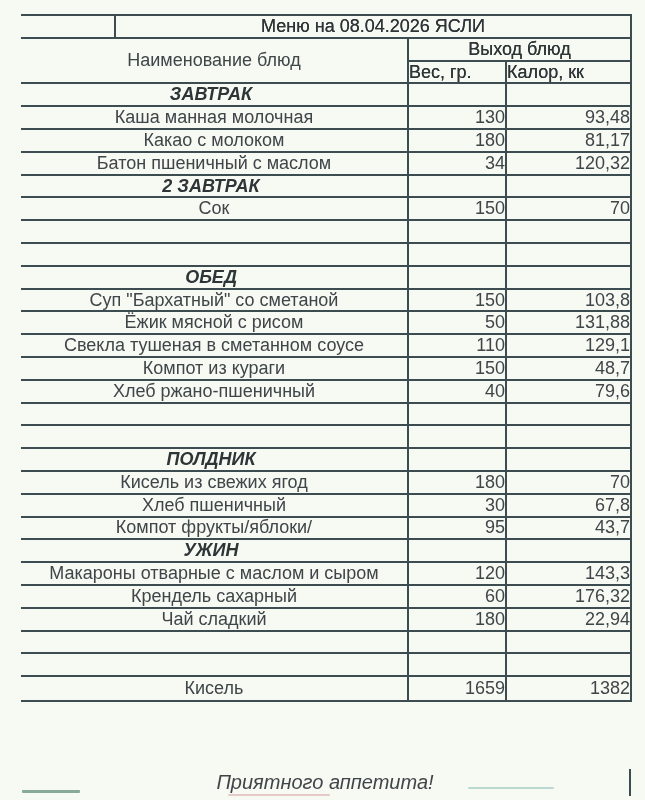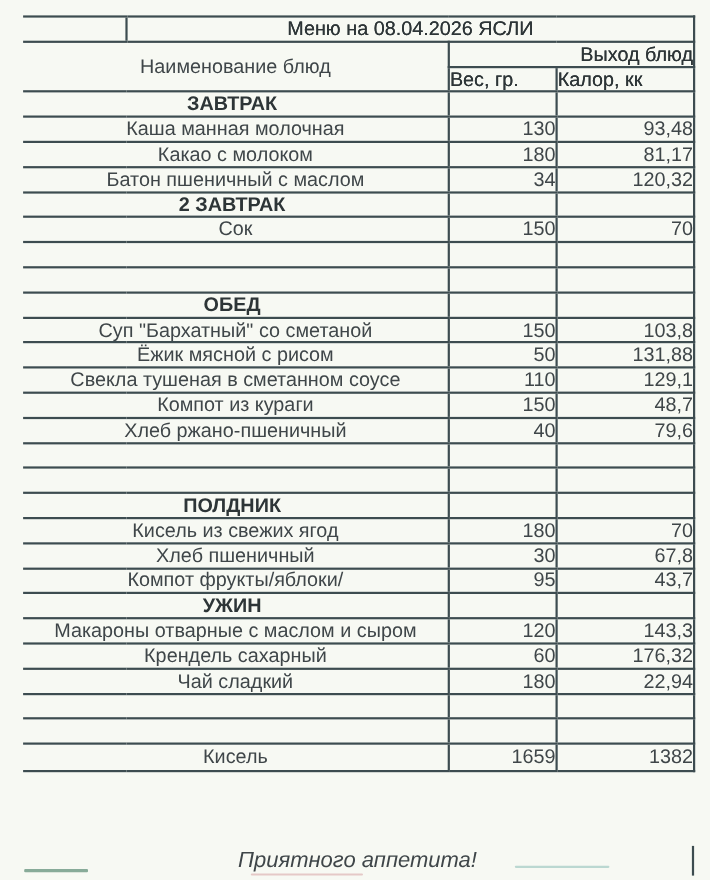--- a/index.html
+++ b/index.html
@@ -46,21 +46,21 @@
     height:31px;
     color:var(--ink-strong);
     text-shadow:0 0 .5px currentColor;
     margin-left:16px;
   }
   
   td.h-name{text-align:center;padding-right:8px;}
   td.h-out{
     border-left:2px solid var(--line);
     border-right:2px solid var(--line);
-    text-align:right;height:26px;
+    text-align:center;height:26px;
     color:var(--ink-strong);
     text-shadow:0 0 .3px currentColor;
   }
   td.h-sub{
     border-left:2px solid var(--line);
     padding-left:8px;height:20px;
     color:var(--ink-strong);
     text-shadow:0 0 .3px currentColor;
   }
   td.h-cal{border-right:2px solid var(--line);}
@@ -70,20 +70,21 @@
     text-align:right;
     border-left:2px solid var(--line);
     padding-right:4px;
   }
   td.c-cal{border-right:2px solid var(--line);margin-left:12px;}
   tr.r-section td.c-name{
     font-weight:bold;
     text-align:center;
     padding-left:0;padding-right:6px;
     color:var(--ink-strong);
+    font-style:italic;
   }
   tr.r-total td{height:25px;}
   
   .footer{
     position:absolute;left:21px;top:769px;width:610px;height:27px;
     display:flex;align-items:center;justify-content:center;
     font-style:italic;font-size:20px;
     color:var(--ink);
     border-right:2px solid var(--line);
   }

